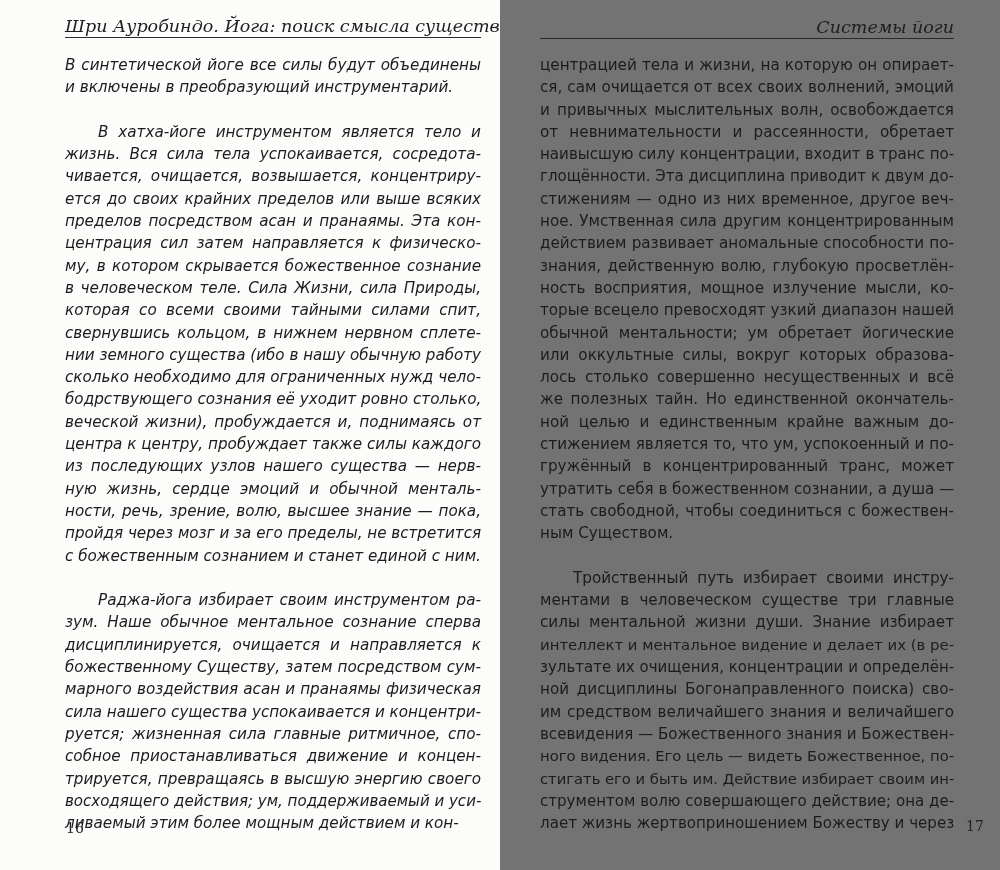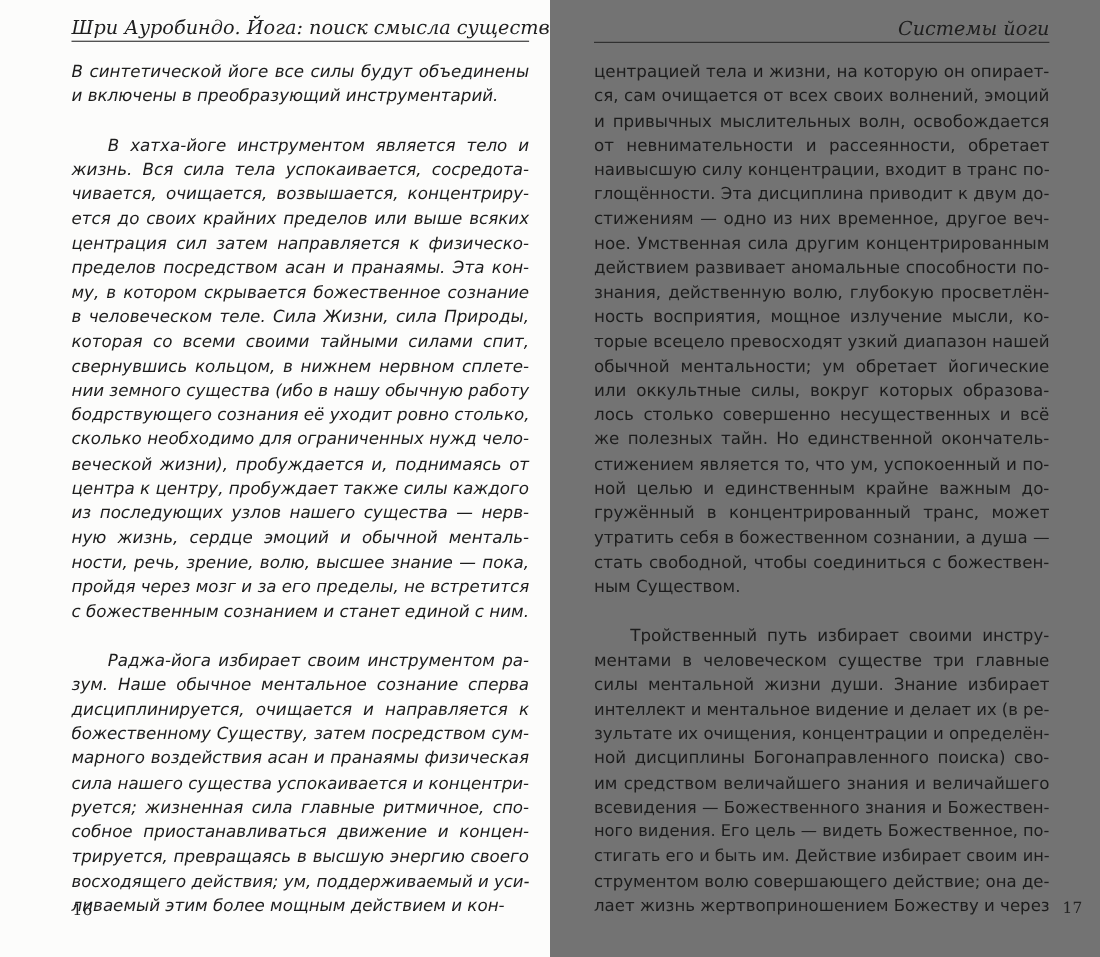--- a/index.html
+++ b/index.html
@@ -66,29 +66,29 @@
       <div class="paragraph">
         <span class="line">В синтетической йоге все силы будут объединены</span>
         <span class="line last">и включены в преобразующий инструментарий.</span>
       </div>
       <div class="para-gap"></div>
       <div class="paragraph">
         <span class="line indent">В хатха-йоге инструментом является тело и</span>
         <span class="line">жизнь. Вся сила тела успокаивается, сосредота-</span>
         <span class="line">чивается, очищается, возвышается, концентриру-</span>
         <span class="line">ется до своих крайних пределов или выше всяких</span>
+        <span class="line">пределов посредством асан и пранаямы. Эта кон-</span>
         <span class="line">центрация сил затем направляется к физическо-</span>
-        <span class="line">пределов посредством асан и пранаямы. Эта кон-</span>
         <span class="line">му, в котором скрывается божественное сознание</span>
         <span class="line">в человеческом теле. Сила Жизни, сила Природы,</span>
         <span class="line">которая со всеми своими тайными силами спит,</span>
         <span class="line">свернувшись кольцом, в нижнем нервном сплете-</span>
         <span class="line" style="font-size: 15.14px; line-height: 22.3px;">нии земного существа (ибо в нашу обычную работу</span>
+        <span class="line">сколько необходимо для ограниченных нужд чело-</span>
         <span class="line" style="font-size: 15.19px; line-height: 22.3px;">бодрствующего сознания её уходит ровно столько,</span>
-        <span class="line">сколько необходимо для ограниченных нужд чело-</span>
         <span class="line">веческой жизни), пробуждается и, поднимаясь от</span>
         <span class="line">центра к центру, пробуждает также силы каждого</span>
         <span class="line">из последующих узлов нашего существа — нерв-</span>
         <span class="line">ную жизнь, сердце эмоций и обычной менталь-</span>
         <span class="line">ности, речь, зрение, волю, высшее знание — пока,</span>
         <span class="line" style="font-size: 15.13px; line-height: 22.3px;">пройдя через мозг и за его пределы, не встретится</span>
         <span class="line last">с божественным сознанием и станет единой с ним.</span>
       </div>
       <div class="para-gap"></div>
       <div class="paragraph">
@@ -121,22 +121,22 @@
         <span class="line">стижениям — одно из них временное, другое веч-</span>
         <span class="line">ное. Умственная сила другим концентрированным</span>
         <span class="line">действием развивает аномальные способности по-</span>
         <span class="line">знания, действенную волю, глубокую просветлён-</span>
         <span class="line">ность восприятия, мощное излучение мысли, ко-</span>
         <span class="line" style="font-size: 15.15px; line-height: 22.3px;">торые всецело превосходят узкий диапазон нашей</span>
         <span class="line">обычной ментальности; ум обретает йогические</span>
         <span class="line">или оккультные силы, вокруг которых образова-</span>
         <span class="line">лось столько совершенно несущественных и всё</span>
         <span class="line">же полезных тайн. Но единственной окончатель-</span>
+        <span class="line">ной целью и единственным крайне важным до-</span>
         <span class="line">стижением является то, что ум, успокоенный и по-</span>
-        <span class="line">ной целью и единственным крайне важным до-</span>
         <span class="line">гружённый в концентрированный транс, может</span>
         <span class="line" style="font-size: 15.1px; line-height: 22.3px;">утратить себя в божественном сознании, а душа —</span>
         <span class="line">стать свободной, чтобы соединиться с божествен-</span>
         <span class="line last">ным Существом.</span>
       </div>
       <div class="para-gap"></div>
       <div class="paragraph">
         <span class="line indent">Тройственный путь избирает своими инстру-</span>
         <span class="line">ментами в человеческом существе три главные</span>
         <span class="line">силы ментальной жизни души. Знание избирает</span>

